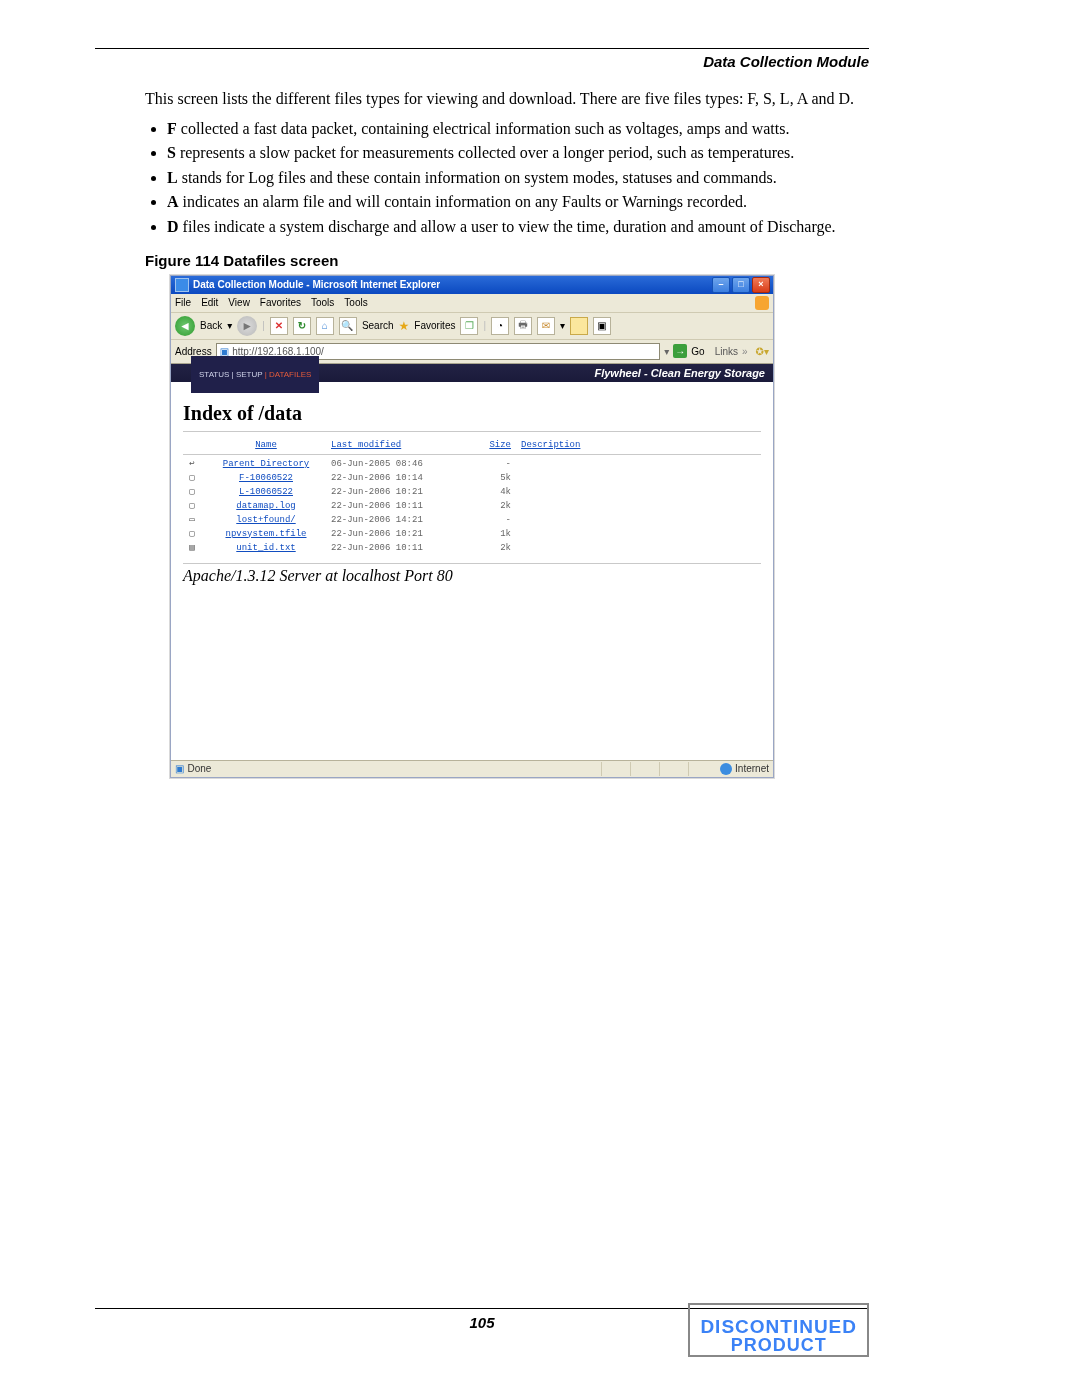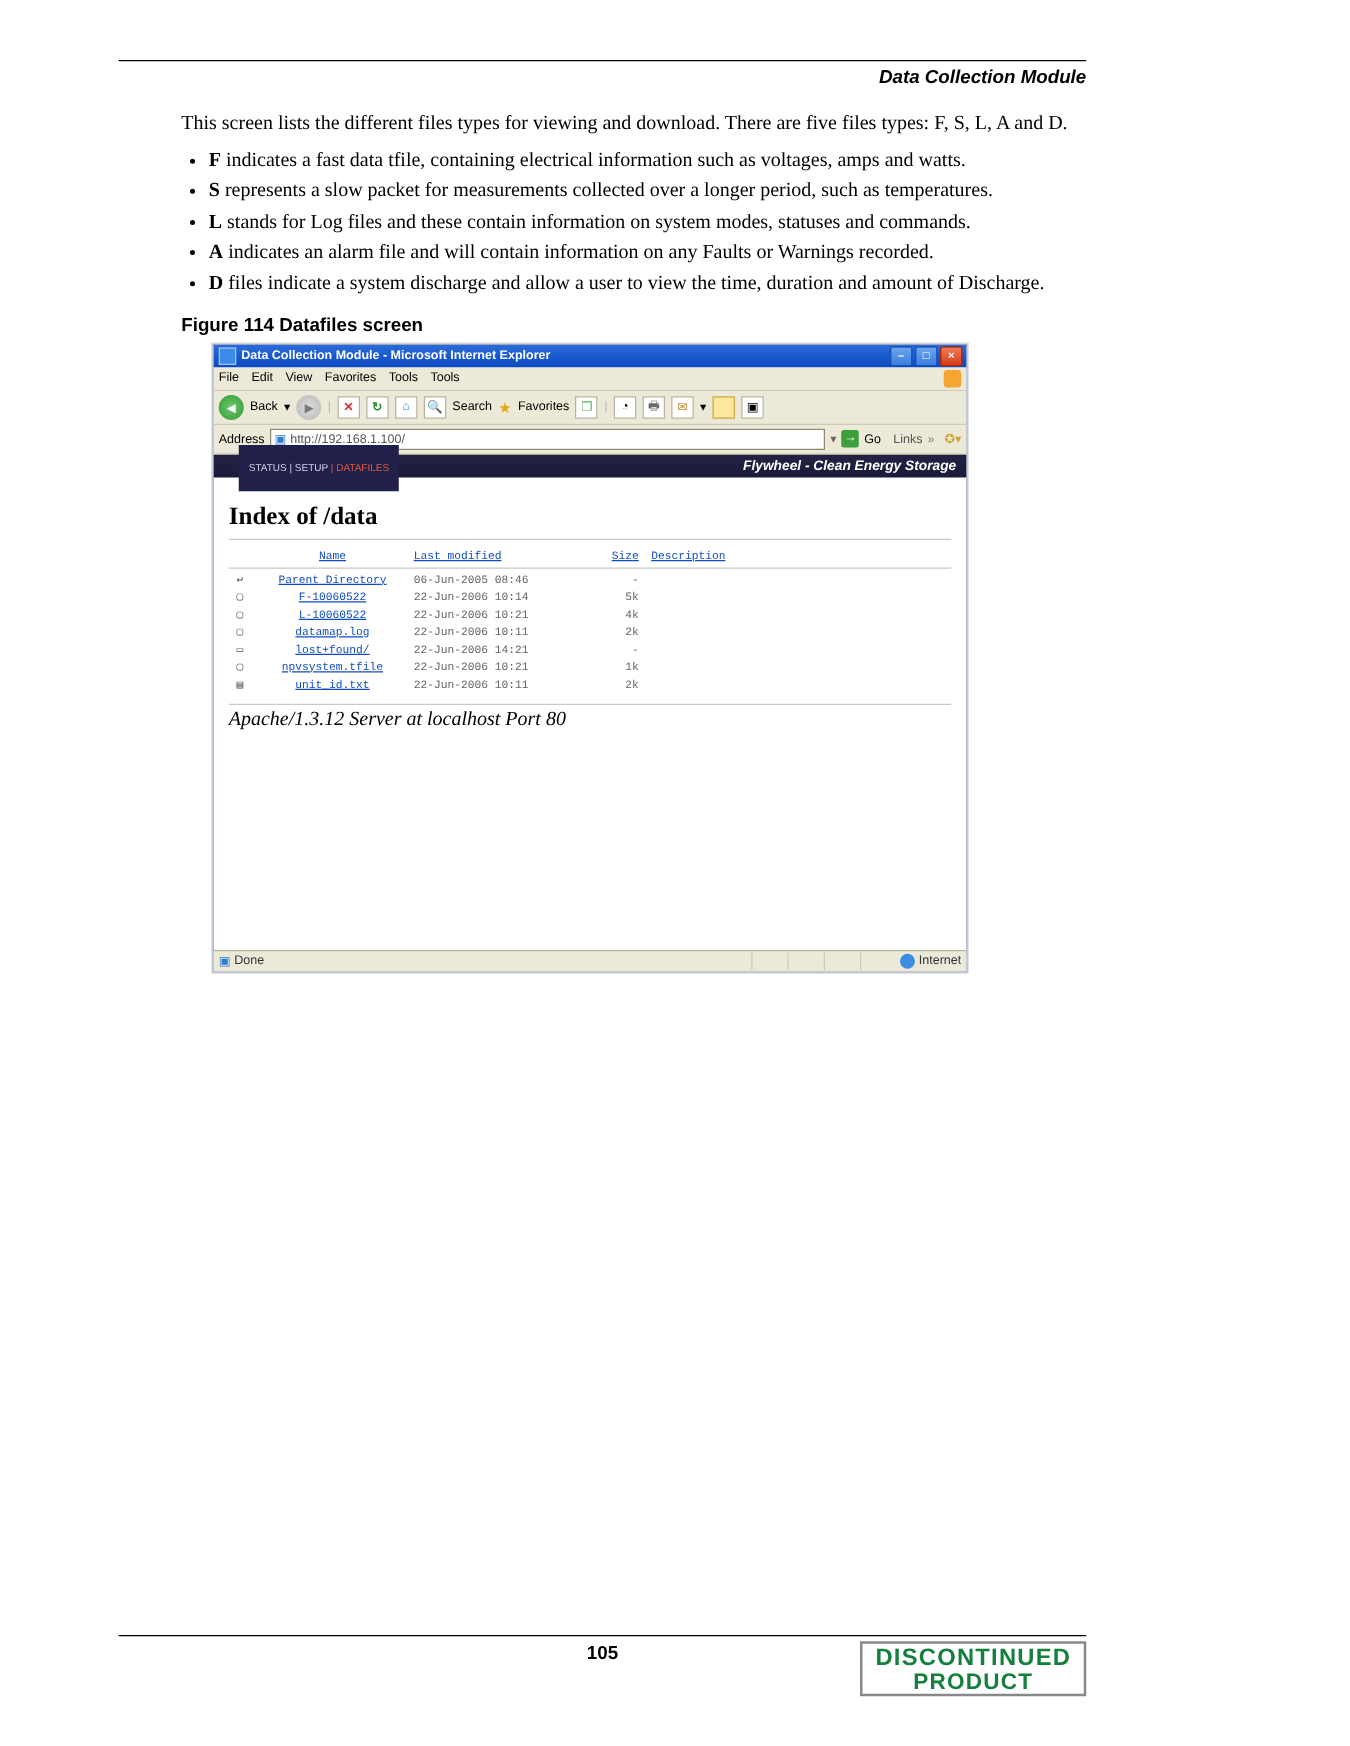--- a/index.html
+++ b/index.html
@@ -177,44 +177,44 @@
   .statusbar .net-ico { width:12px;height:12px;background:#3c8de0;border-radius:50%;margin:0 3px; }
 
   
   .footer-rule {
     position:absolute; left:95px; right:95px; bottom:88px;
     border-top:1.5px solid #000;
   }
   .page-num {
     position:absolute; bottom:66px; left:0; right:0;
     text-align:center; font-family: Arial, sans-serif;
-    font-weight:bold; font-size:15px;
+    font-weight:bold; font-style:italic; font-size:15px;
   }
   .stamp {
     position:absolute; right:95px; bottom:40px;
-    border:2px solid #888; padding:2px 10px 1px 10px;
+    border:2px solid #888; padding:12px 10px 1px 10px;
     font-family: Arial Black, Arial, sans-serif; font-weight:900;
-    color:#15803d; text-align:center; line-height:1.0; letter-spacing:1px;
+    color:#3b82f6; text-align:center; line-height:1.0; letter-spacing:1px;
   }
   .stamp .l1 { font-size:19px; }
   .stamp .l2 { font-size:18px; }
 </style>
 </head>
 <body>
 
 <div class="page">
 
   <div class="rule"></div>
   <div class="header-right">Data Collection Module</div>
 
 
   <div class="body-block">
     <div class="intro">This screen lists the different files types for viewing and download. There are five files types: F, S, L, A and D.</div>
     <ul class="bullets">
-      <li><span class="lead">F</span><span> indicates a fast data tfile, containing electrical information such as voltages, amps and watts.</span></li>
+      <li><span class="lead">F</span><span> collected a fast data packet, containing electrical information such as voltages, amps and watts.</span></li>
       <li><span class="lead">S</span><span> represents a slow packet for measurements collected over a longer period, such as temperatures.</span></li>
       <li><span class="lead">L</span><span> stands for Log files and these contain information on system modes, statuses and commands.</span></li>
       <li><span class="lead">A</span><span> indicates an alarm file and will contain information on any Faults or Warnings recorded.</span></li>
       <li><span class="lead">D</span><span> files indicate a system discharge and allow a user to view the time, duration and amount of Discharge.</span></li>
     </ul>
   </div>
 
   <div class="fig-caption">Figure 114 Datafiles screen</div>
 
   <div class="screenshot">

